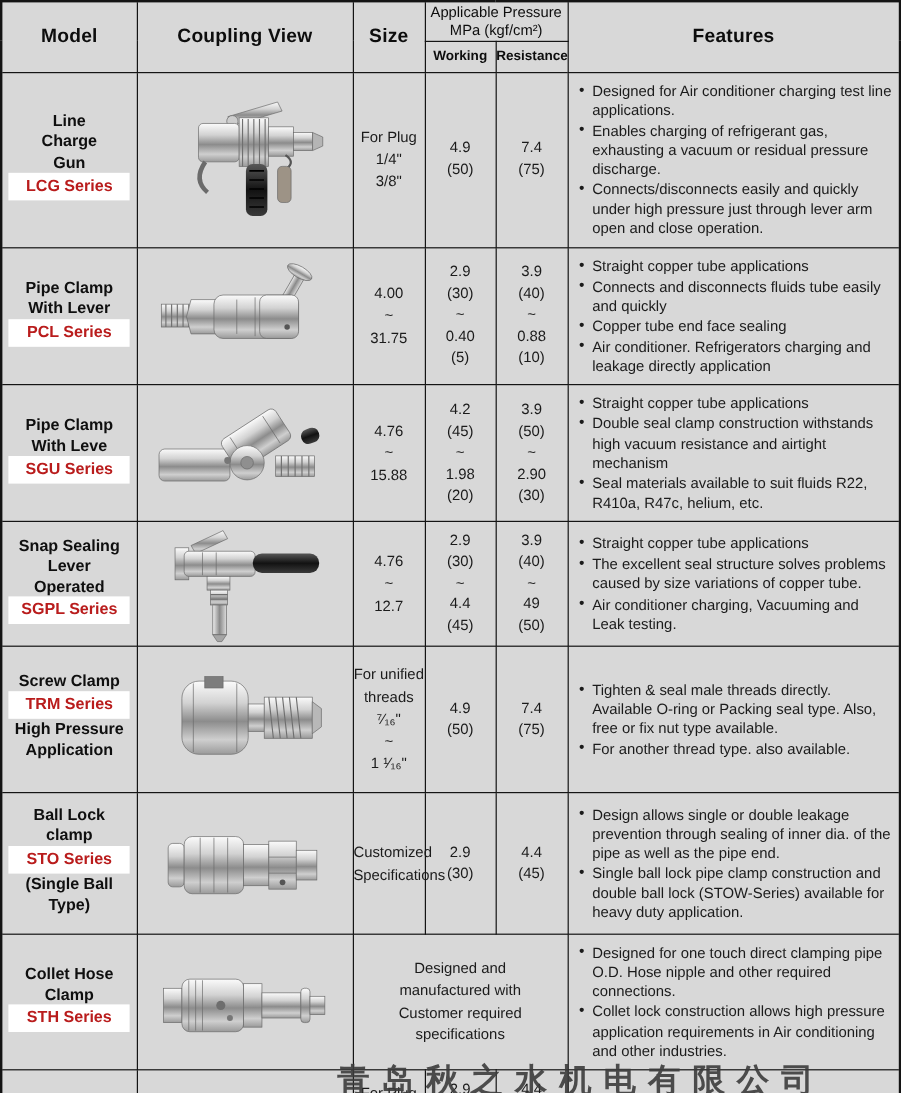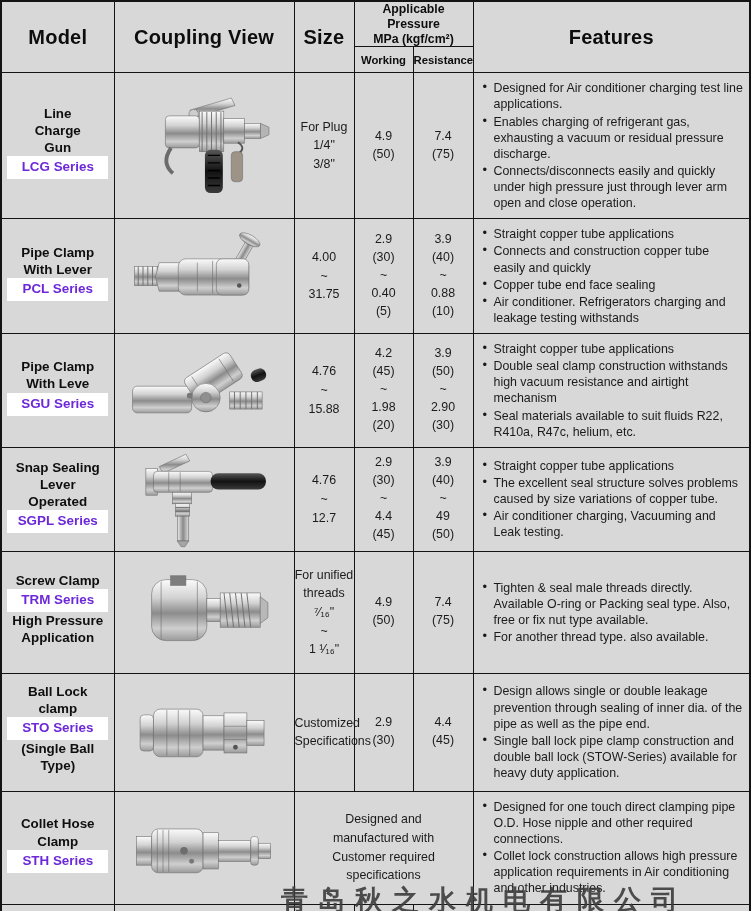--- a/index.html
+++ b/index.html
@@ -3,27 +3,27 @@
 <meta charset="utf-8">
 <style>
   * { box-sizing: border-box; }
   body { margin: 0; background: #fff; }
   .page {
     position: relative; width: 751px; height: 911px; overflow: hidden;
     background: #d8d8d8; font-family: "Liberation Sans", sans-serif;
   }
   table { border-collapse: collapse; table-layout: fixed; width: 751px; border: 2px solid #141414; }
   td, th { border: 1.5px solid #141414; background: #d8d8d8; padding: 0; vertical-align: middle; }
-  th.main { font-size: 20px; font-weight: bold; color: #0d0d0d; letter-spacing: .2px; }
-  th.pgroup { font-size: 12.3px; font-weight: bold; color: #0d0d0d; white-space: pre-line; line-height: 1.2; height: 33px; }
+  th.main { font-size: 16px; font-weight: bold; color: #0d0d0d; letter-spacing: .2px; }
+  th.pgroup { font-size: 12.3px; font-weight: normal; color: #0d0d0d; white-space: pre-line; line-height: 1.2; height: 33px; }
   th.sub { font-size: 11.3px; font-weight: bold; color: #0d0d0d; height: 26px; text-align: center; }
   .mcol { display: flex; flex-direction: column; align-items: center; justify-content: center; padding: 9px 4px 16px; }
   .mcol.tight { justify-content: flex-start; }
   .mtitle, .mnote { font-weight: bold; font-size: 13.4px; line-height: 1.28; text-align: center; white-space: pre-line; color: #0f0f0f; }
-  .series { background: #ffffff; font-weight: bold; font-size: 13.4px; color: #6d28d9; width: 101px; min-height: 23px; text-align: center; padding: 3px 0 2px; }
+  .series { background: #ffffff; font-weight: bold; font-size: 13.4px; color: #b91c1c; width: 101px; min-height: 23px; text-align: center; padding: 3px 0 2px; }
   .photo { display: flex; align-items: center; justify-content: center; height: 100%; }
   .num, .size { text-align: center; font-size: 12.4px; line-height: 1.45; white-space: pre-line; color: #1b1b1b; }
   .size { line-height: 1.5; }
   .featcell { padding: 7px 6px 6px 9px; }
   ul.feat { margin: 0; padding: 0; list-style: none; font-size: 12.4px; line-height: 1.3; color: #1b1b1b; }
   ul.feat li { position: relative; padding-left: 11px; margin-bottom: 1px; }
   ul.feat li::before { content: "\2022"; position: absolute; left: 0; top: -1px; font-size: 13px; }
   .watermark {
     position: absolute; left: 281px; top: 882px; z-index: 5;
     font-size: 27px; font-weight: bold; color: #3c3c3c; opacity: .9;
@@ -160,23 +160,23 @@
 0.40
 (5)</td>
       <td class="num">3.9
 (40)
 ~
 0.88
 (10)</td>
       <td class="featcell">
             <ul class="feat">
         <li>Straight copper tube applications</li>
-        <li>Connects and construction copper tube easily and quickly</li>
+        <li>Connects and disconnects fluids tube easily and quickly</li>
         <li>Copper tube end face sealing</li>
-        <li>Air conditioner. Refrigerators charging and leakage testing withstands</li>
+        <li>Air conditioner. Refrigerators charging and leakage directly application</li>
       </ul>
           </td>
     </tr>
 
     <tr style="height:112px">
       <td>
             <div class="mcol" style="height:109px">
         <div class="mtitle">Pipe Clamp
 With Leve</div>
         <div class="series">SGU Series</div>

